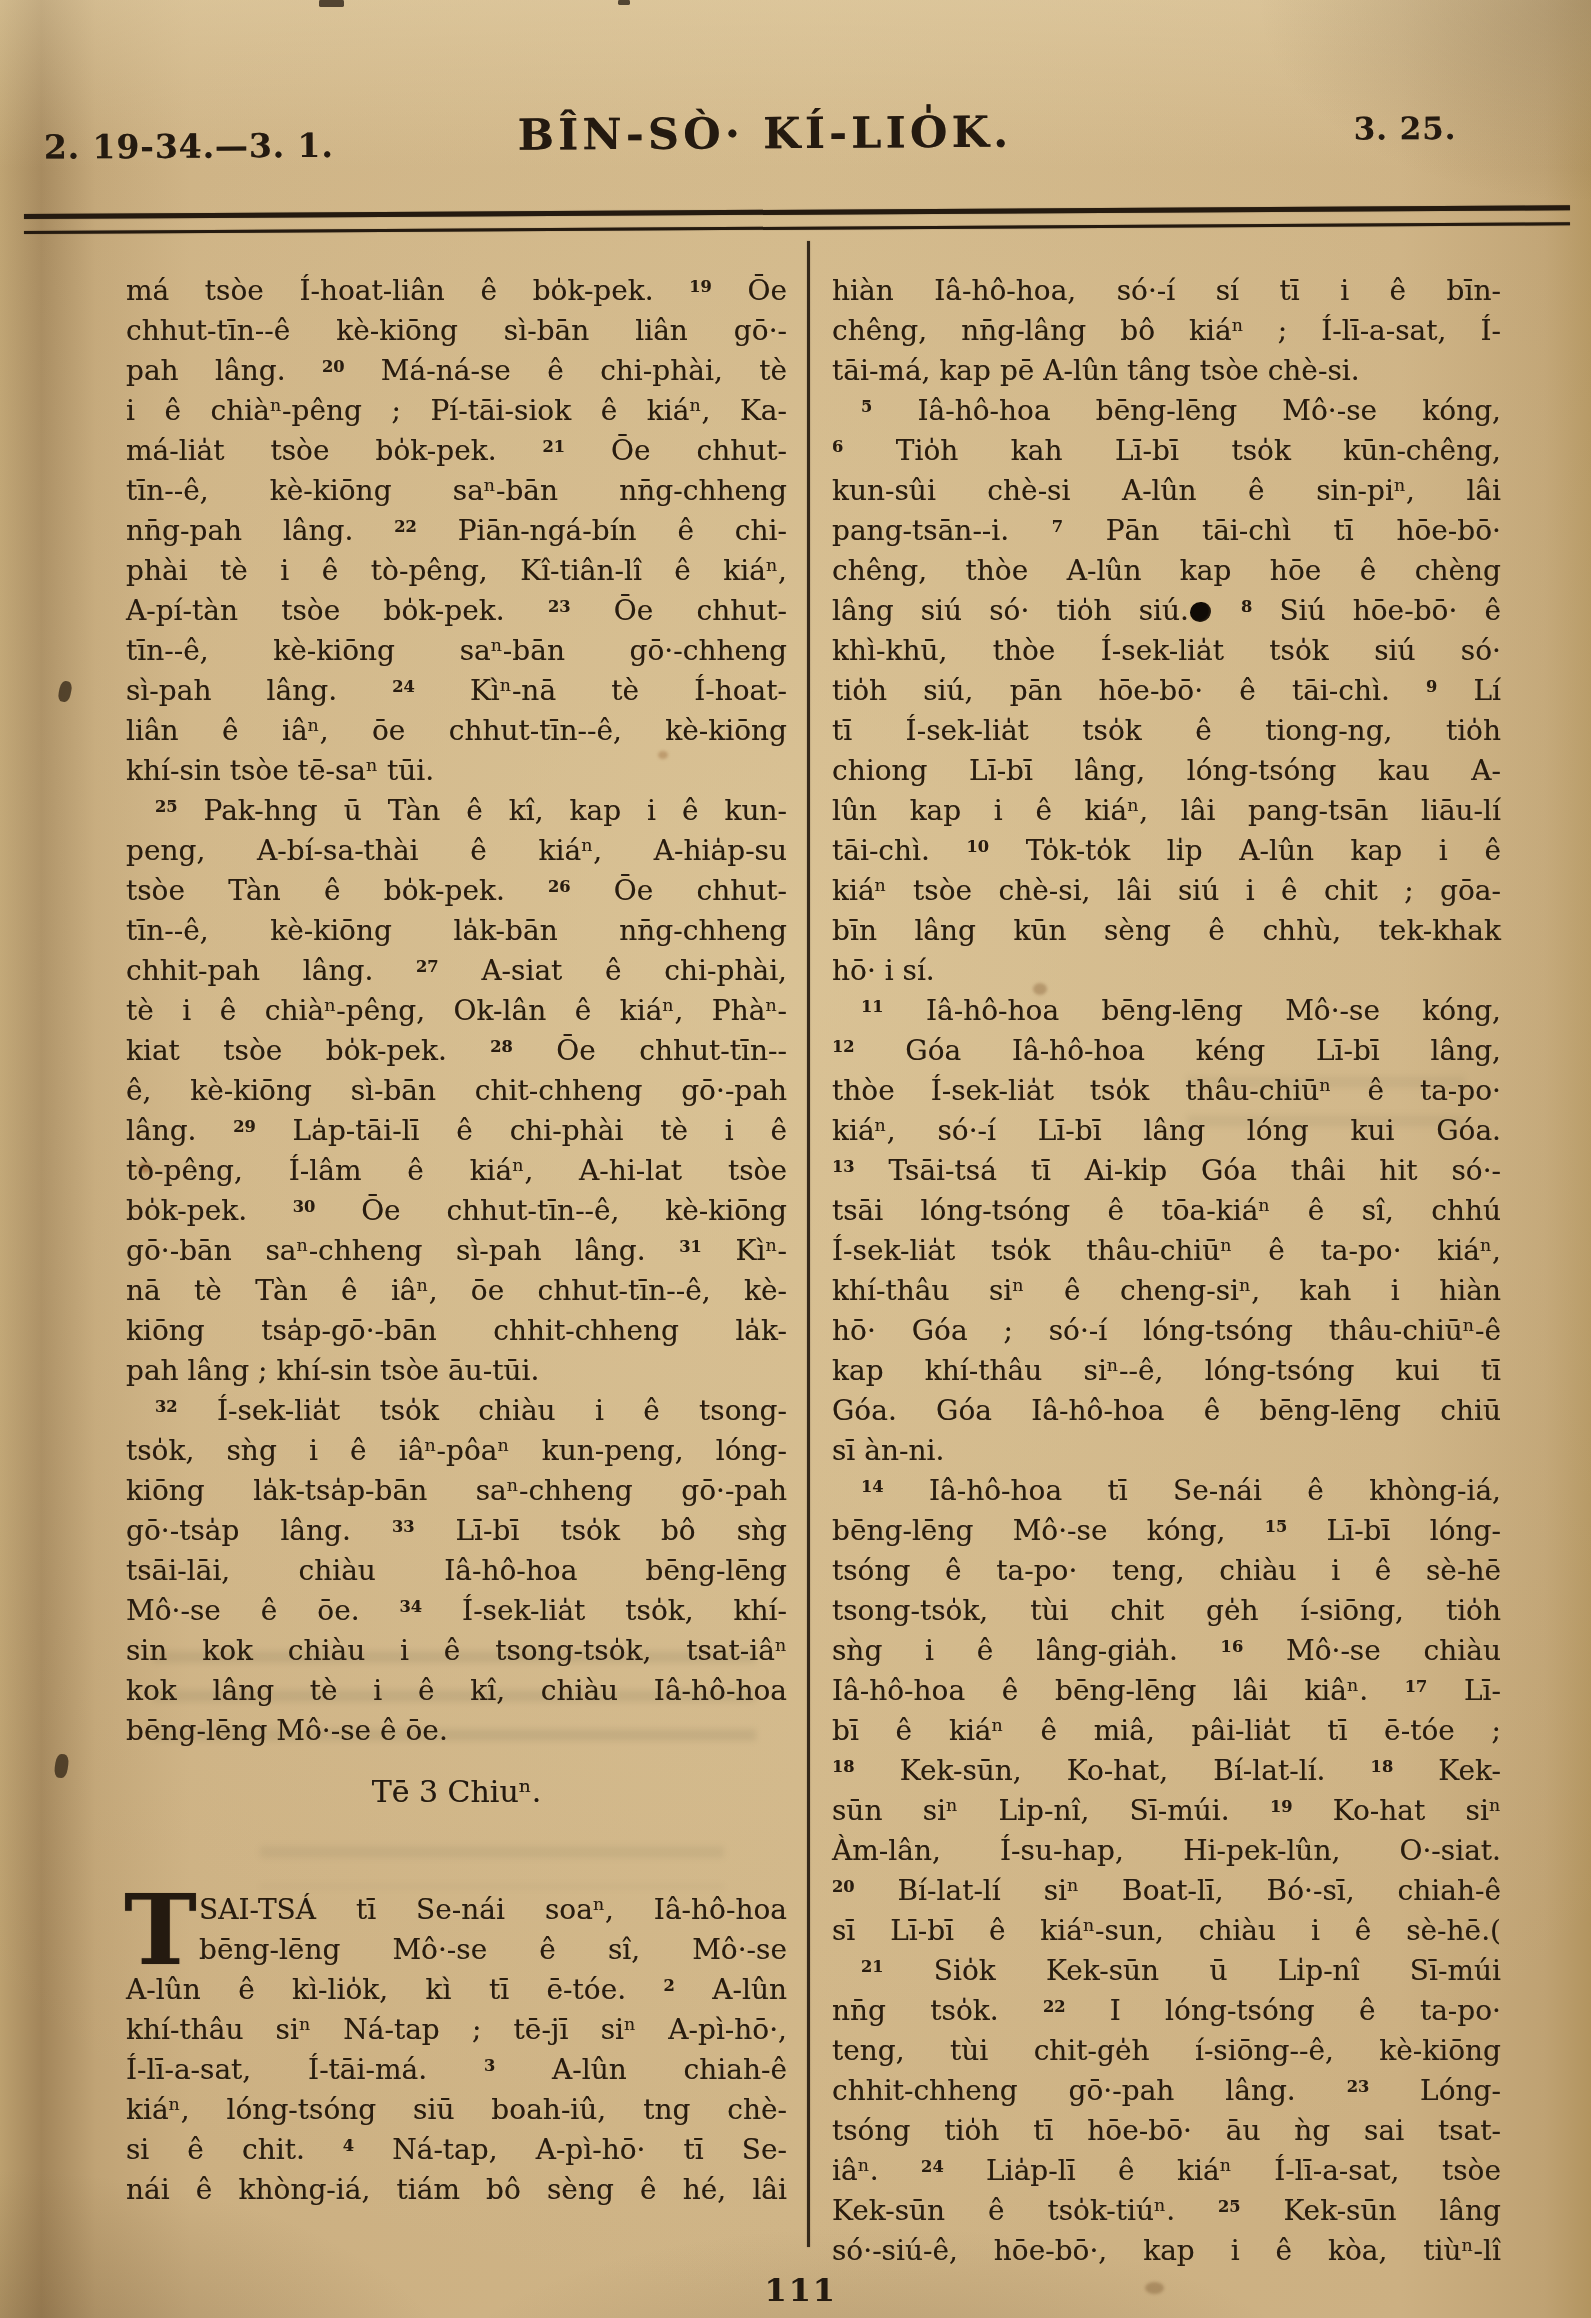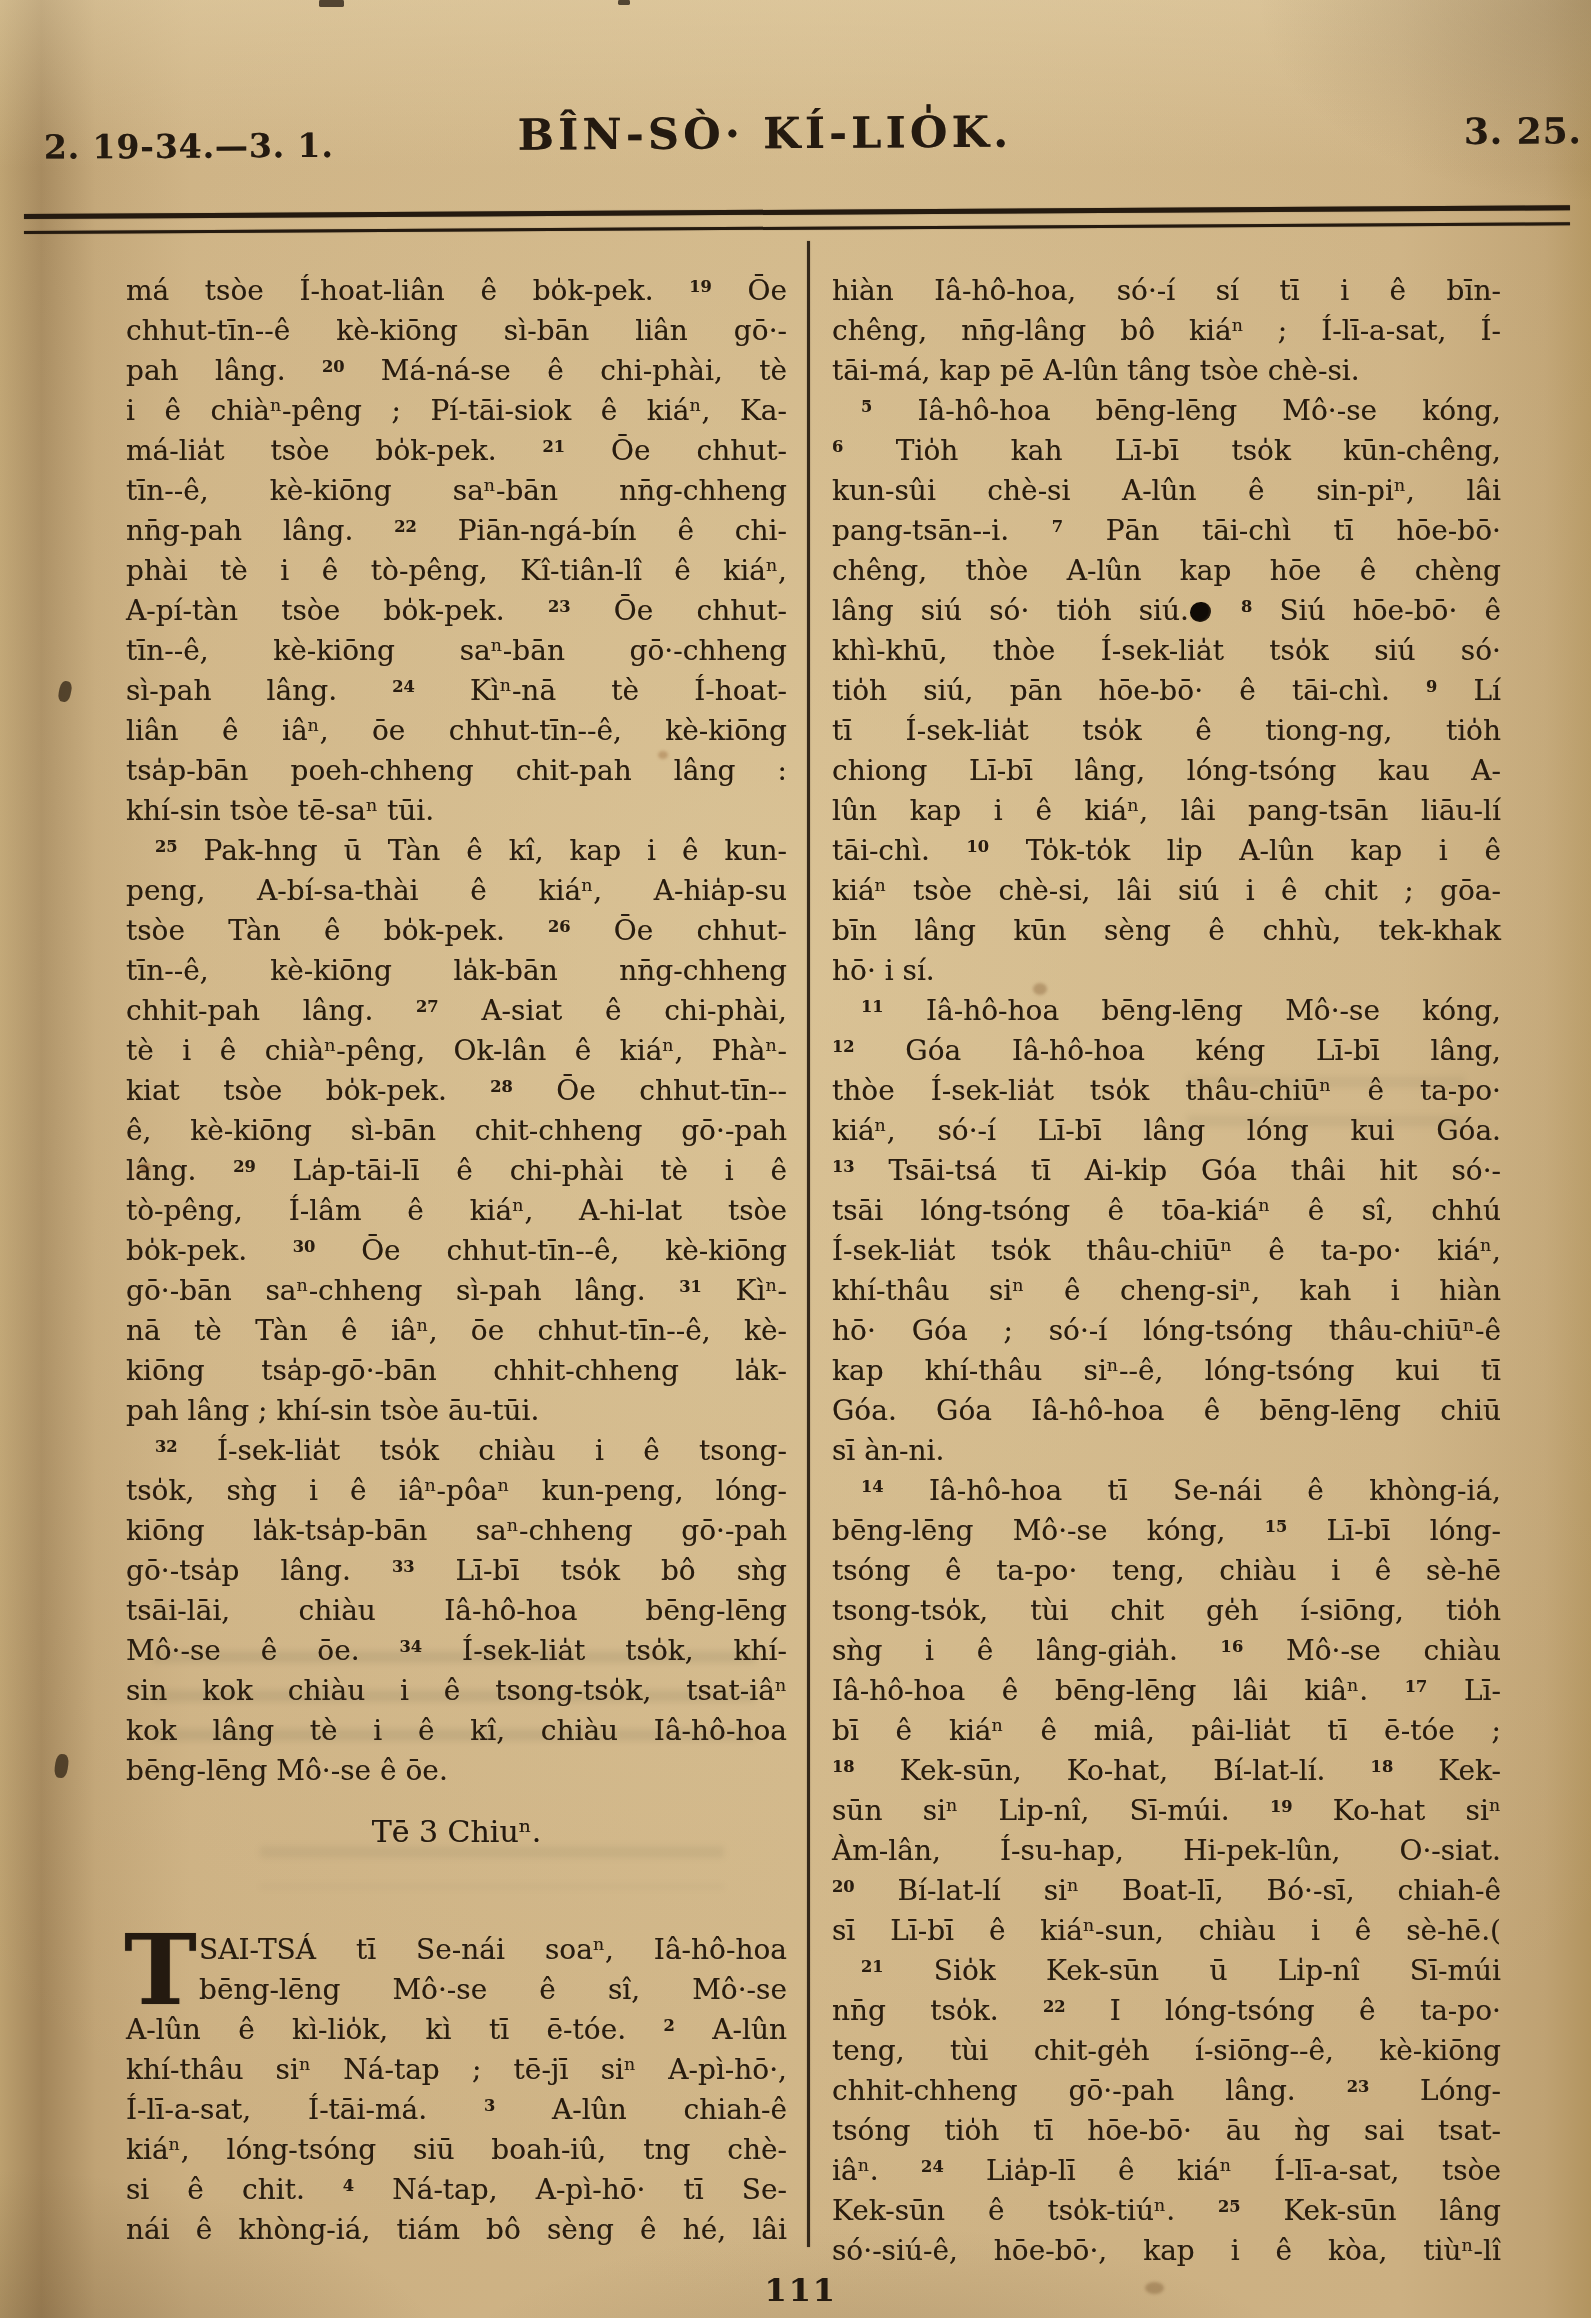--- a/index.html
+++ b/index.html
@@ -15,21 +15,21 @@
       radial-gradient(ellipse 38% 10% at 55% 100%, rgba(100,76,44,.25), rgba(100,76,44,0) 75%),
       linear-gradient(180deg, rgba(232,214,174,.45) 0%, rgba(232,214,174,0) 7%),
       radial-gradient(ellipse 120% 90% at 48% 40%, rgba(226,206,162,.55) 0%, rgba(226,206,162,0) 62%),
       linear-gradient(90deg, #bca06f 0%, #a2855a 2.6%, #c0a375 6%, #ccb082 12%, #cfb486 50%, #ccb082 88%, #bfa273 97%, #b2945f 100%),
       #cbb07f;
   }
   
   .header{position:absolute;left:0;top:0;width:100%;transform:rotate(-0.35deg);transform-origin:40% 0;}
   .ref{position:absolute;font-weight:700;font-size:33px;letter-spacing:0.9px;color:#241a10;text-shadow:0 0 0.5px rgba(36,26,16,.5);}
   .ref.left{left:43px;top:124px;}
-  .ref.right{left:1463px;top:115px;font-size:36px;}
+  .ref.right{left:1353px;top:115px;font-size:31px;}
   .title{position:absolute;left:48%;top:109px;transform:translateX(-50%);
     font-weight:700;font-size:43px;letter-spacing:4.2px;color:#241a10;white-space:nowrap;
     text-shadow:0 0 0.5px rgba(36,26,16,.55);}
   .rule{position:absolute;left:24px;width:1546px;background:#241a10;transform:rotate(-0.32deg);transform-origin:left center;box-shadow:0 0 0.9px rgba(36,26,16,.6);}
   .rule.r1{top:214px;height:5.1px;}
   .rule.r2{top:231px;height:3.2px;}
   
   .col{position:absolute;top:227px;margin-top:44px;}
   .col.left{left:126px;width:661px;}
   .col.right{left:832px;width:669px;}
@@ -105,21 +105,20 @@
         <div class="line">pah lâng. <sup class="v">20</sup> Má-ná-se ê chi-phài, tè</div>
         <div class="line">i ê chiàⁿ-pêng ; Pí-tāi-siok ê kiáⁿ, Ka-</div>
         <div class="line">má-lia̍t tsòe bo̍k-pek. <sup class="v">21</sup> Ōe chhut-</div>
         <div class="line">tīn--ê, kè-kiōng saⁿ-bān nn̄g-chheng</div>
         <div class="line">nn̄g-pah lâng. <sup class="v">22</sup> Piān-ngá-bín ê chi-</div>
         <div class="line">phài tè i ê tò-pêng, Kî-tiân-lî ê kiáⁿ,</div>
         <div class="line">A-pí-tàn tsòe bo̍k-pek. <sup class="v">23</sup> Ōe chhut-</div>
         <div class="line">tīn--ê, kè-kiōng saⁿ-bān gō·-chheng</div>
         <div class="line">sì-pah lâng. <sup class="v">24</sup> Kìⁿ-nā tè Í-hoat-</div>
         <div class="line">liân ê iâⁿ, ōe chhut-tīn--ê, kè-kiōng</div>
-        <div class="line">tsa̍p-bān poeh-chheng chit-pah lâng :</div>
         <div class="line end">khí-sin tsòe tē-saⁿ tūi.</div>
         <div class="line ind"><sup class="v">25</sup> Pak-hng ū Tàn ê kî, kap i ê kun-</div>
         <div class="line">peng, A-bí-sa-thài ê kiáⁿ, A-hia̍p-su</div>
         <div class="line">tsòe Tàn ê bo̍k-pek. <sup class="v">26</sup> Ōe chhut-</div>
         <div class="line">tīn--ê, kè-kiōng la̍k-bān nn̄g-chheng</div>
         <div class="line">chhit-pah lâng. <sup class="v">27</sup> A-siat ê chi-phài,</div>
         <div class="line">tè i ê chiàⁿ-pêng, Ok-lân ê kiáⁿ, Phàⁿ-</div>
         <div class="line">kiat tsòe bo̍k-pek. <sup class="v">28</sup> Ōe chhut-tīn--</div>
         <div class="line">ê, kè-kiōng sì-bān chit-chheng gō·-pah</div>
         <div class="line">lâng. <sup class="v">29</sup> La̍p-tāi-lī ê chi-phài tè i ê</div>

